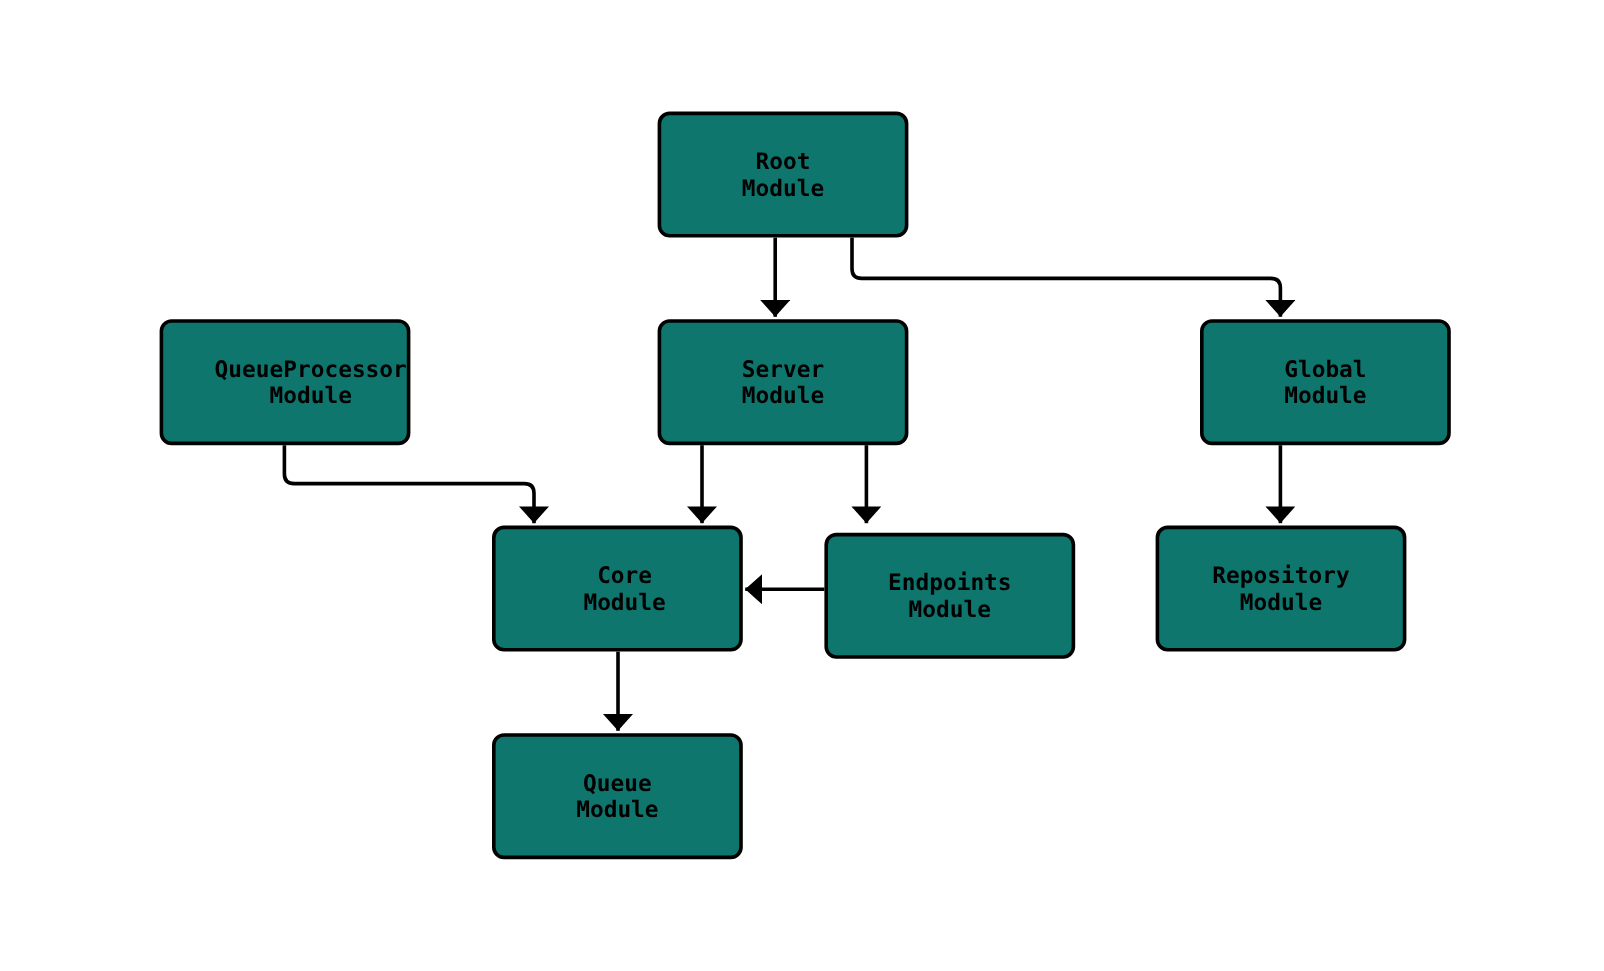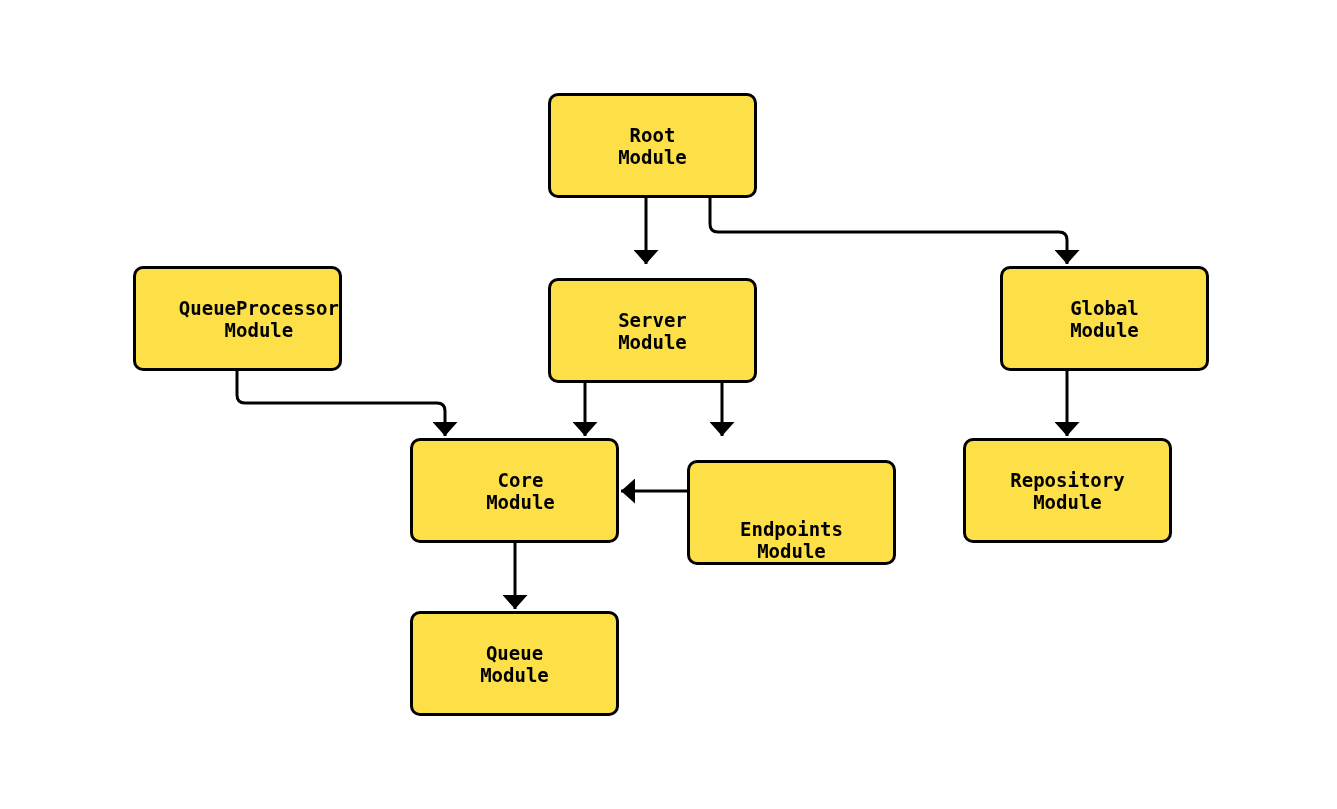--- a/index.html
+++ b/index.html
@@ -25,41 +25,41 @@
   .edges-layer path.edge {
     fill: none;
     stroke: #000000;
     stroke-width: 3;
   }
   .node {
     position: absolute;
     width: 209px;
     height: 105px;
     box-sizing: border-box;
-    background: #fde047;
+    background: #0f766e;
     border: 3px solid #000000;
     border-radius: 10px;
     display: flex;
     align-items: center;
     justify-content: center;
   }
   .node-label {
     white-space: pre-line;
     text-align: center;
     font-weight: bold;
     font-size: 19px;
     line-height: 22px;
     color: #000000;
   }
   .node-root          { left: 548px; top:  93px; }
   .node-queueprocessor{ left: 133px; top: 266px; justify-content: flex-end; }
-  .node-server        { left: 548px; top: 266px; margin-top: 12px; }
+  .node-server        { left: 548px; top: 266px; }
   .node-global        { left: 1000px; top: 266px; }
   .node-core          { left: 410px; top: 438px; padding-left: 12px; }
-  .node-endpoints     { left: 687px; top: 460px; align-items: flex-end; }
+  .node-endpoints     { left: 687px; top: 444px; }
   .node-repository    { left: 963px; top: 438px; }
   .node-queue         { left: 410px; top: 611px; align-items: center; }
 </style>
 </head>
 <body>
 
 <div class="diagram-canvas">
 
   <svg class="edges-layer" viewBox="0 0 1337 809" xmlns="http://www.w3.org/2000/svg" aria-hidden="true">
     <defs>

